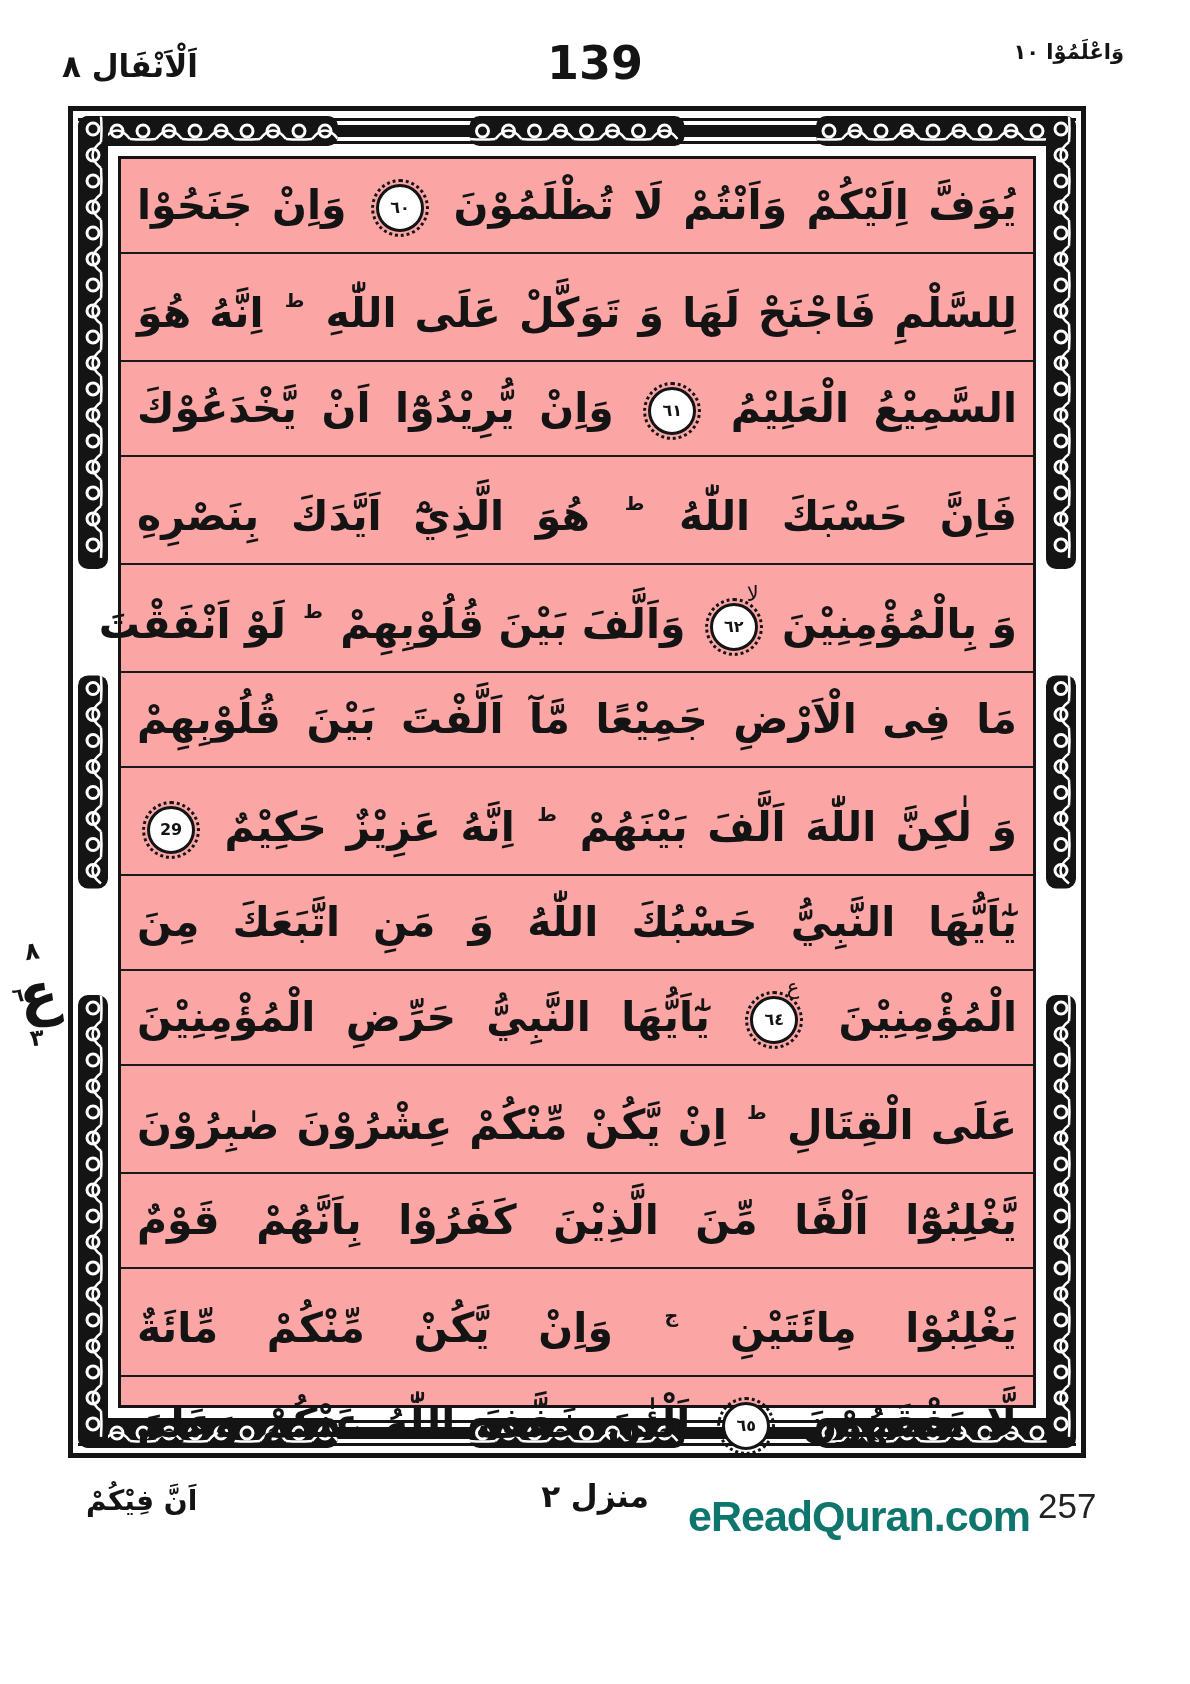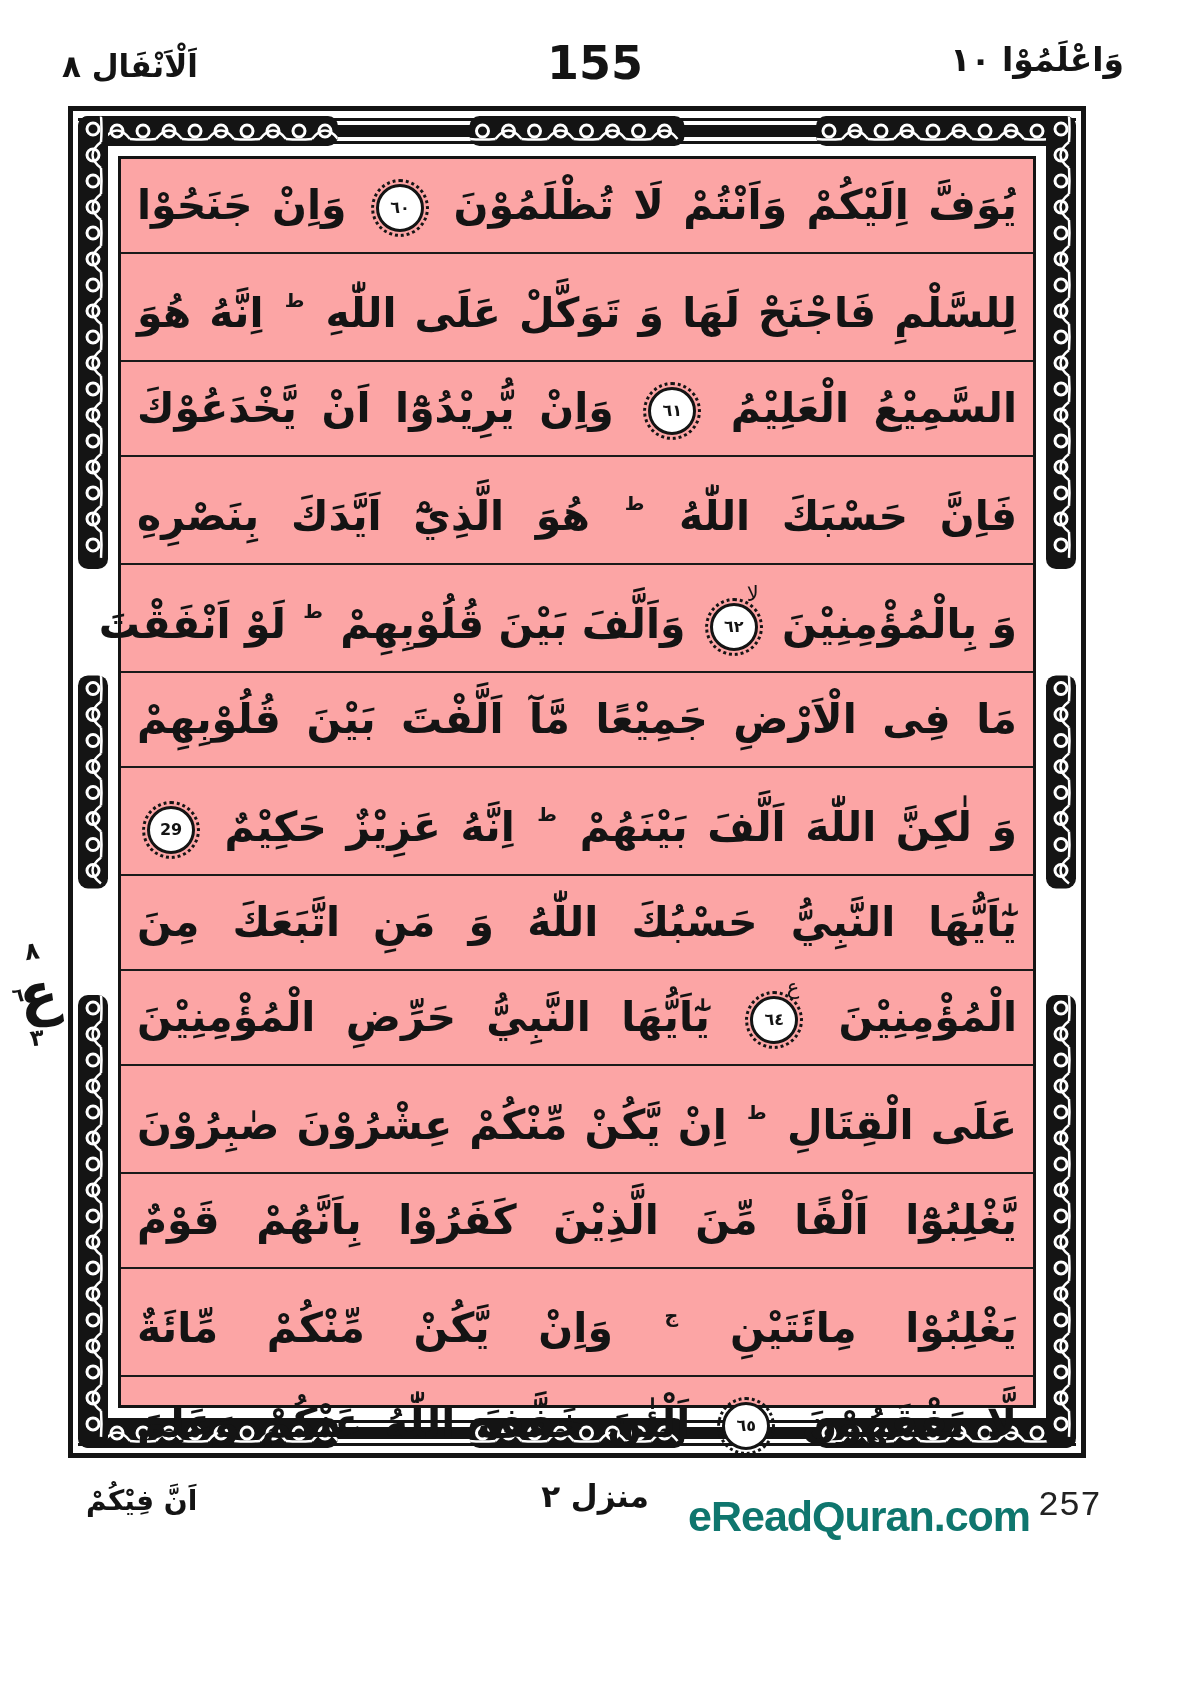--- a/index.html
+++ b/index.html
@@ -3,21 +3,21 @@
 <meta charset="utf-8">
 <style>
   html,body{margin:0;padding:0;background:#ffffff;}
   .page{position:relative;width:1190px;height:1684px;background:#ffffff;overflow:hidden;
         font-family:"DejaVu Sans",sans-serif;color:#141414;}
 
   
   .hdr{position:absolute;top:0;left:0;right:0;height:100px;}
   .hdr-left{position:absolute;left:62px;top:48px;font-size:31px;font-weight:bold;direction:rtl;}
   .hdr-center{position:absolute;left:50%;transform:translateX(-50%);top:36px;font-size:46px;font-weight:bold;direction:rtl;}
-  .hdr-right{position:absolute;right:66px;top:40px;font-size:33px;font-weight:bold;direction:rtl;}
+  .hdr-right{position:absolute;right:66px;top:40px;font-size:21px;font-weight:bold;direction:rtl;}
 
   
   .frame{position:absolute;left:68px;top:106px;width:1018px;height:1352px;
          border:5px solid #141414;padding:5px;box-sizing:border-box;}
   .bandbox{position:relative;width:100%;height:100%;}
   .band-h{position:absolute;left:0;right:0;height:30px;
           background:linear-gradient(to bottom,
             transparent 0 2px,#141414 2px 5px,transparent 5px 9px,
             #141414 9px 21px,
             transparent 21px 25px,#141414 25px 28px,transparent 28px 30px);}
@@ -64,30 +64,30 @@
   .ruku .r-inner{position:absolute;font-size:19px;font-weight:bold;left:4px;bottom:2px;}
   .ruku .r-bottom{font-size:23px;font-weight:bold;line-height:26px;margin-left:-14px;}
 
   
   .catchword{position:absolute;left:86px;top:1484px;font-size:28px;font-weight:bold;direction:rtl;}
   .manzil{position:absolute;left:50%;transform:translateX(-50%);top:1478px;
           font-size:31px;font-weight:bold;direction:rtl;}
   .site{position:absolute;left:688px;top:1492px;font-size:43px;font-weight:bold;
         font-family:"Liberation Sans",sans-serif;letter-spacing:-1px;color:#0f766e;}
   .pageno{position:absolute;left:1038px;top:1486px;font-size:35px;
-          font-family:Liberation Mono, monospace;color:#222222;}
+          font-family:Liberation Sans, sans-serif;color:#222222;}
 </style>
 </head>
 <body>
 
 <div class="page">
 
   <div class="hdr">
     <div class="hdr-left">اَلْاَنْفَال ٨</div>
-    <div class="hdr-center">155</div>
+    <div class="hdr-center">139</div>
     <div class="hdr-right">وَاعْلَمُوْا ١٠</div>
   </div>
 
   <div class="frame">
     <div class="bandbox">
       <div class="band-h band-top">
         <div class="orn h c-left">
             <svg class="curl-svg" viewBox="0 0 260 30">
               <circle cx="13" cy="15" r="6" fill="none" stroke="#ffffff" stroke-width="3"></circle>
               <path d="M 0 23 Q 13 24 26 23" fill="none" stroke="#ffffff" stroke-width="2.5"></path>

